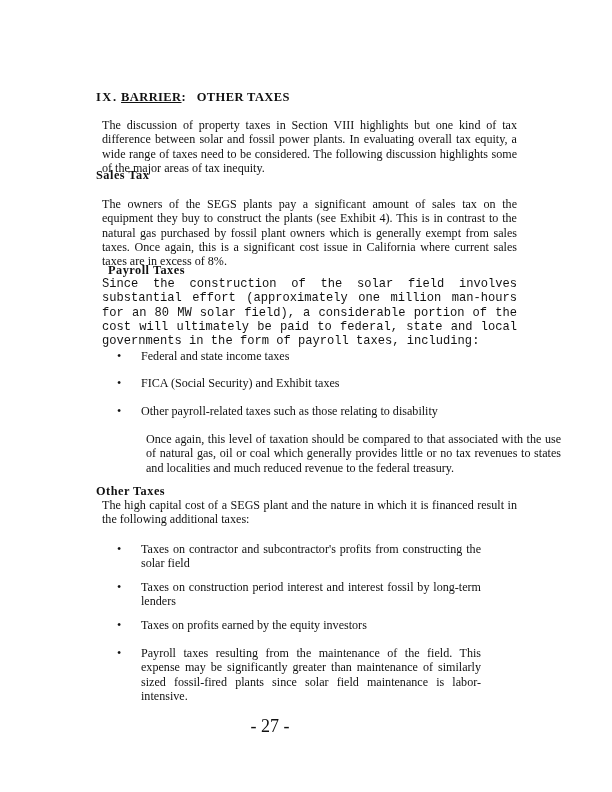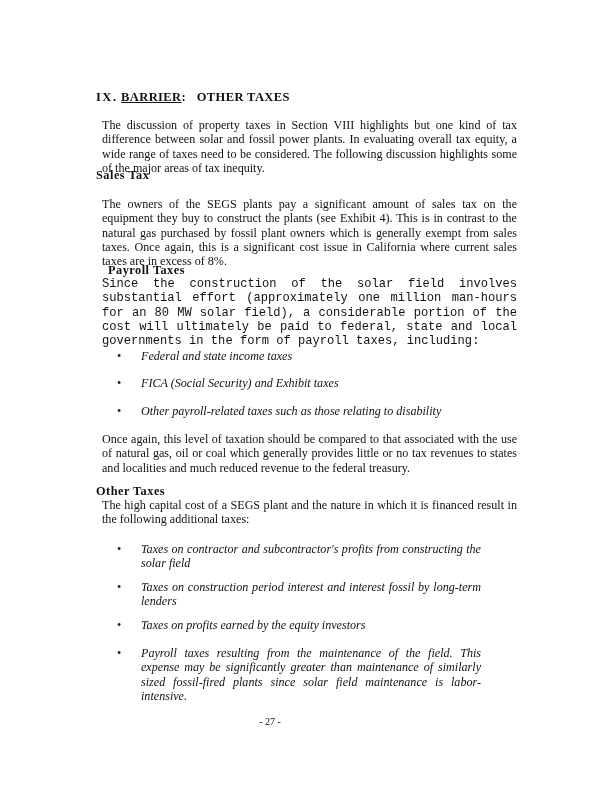--- a/index.html
+++ b/index.html
@@ -60,29 +60,28 @@
     .bullet .dot {
       position: absolute;
       left: 21px;
       top: 0;
     }
     .bullet .text {
       position: absolute;
       left: 45px;
       width: 340px;
       text-align: justify;
-      font-style: italic;
     }
     .page-number {
       position: absolute;
       top: 716px;
       left: 0;
       width: 540px;
       text-align: center;
-      font-size: 10px;
+      font-size: 18px;
     }
   </style>
 </head>
 <body>
 
 <div class="page">
 
   <div class="section-heading">
     <span class="num">IX.</span>
     <span class="barrier">BARRIER</span><span>:</span>&nbsp;&nbsp;
@@ -103,21 +102,21 @@
   </div>
   <div class="bullet" style="top:376px;">
     <span class="dot">•</span>
     <span class="text">FICA (Social Security) and Exhibit taxes</span>
   </div>
   <div class="bullet" style="top:404px;">
     <span class="dot">•</span>
     <span class="text">Other payroll-related taxes such as those relating to disability</span>
   </div>
 
-  <p class="para" style="top:432px;">Once again, this level of taxation should be compared to that associated with the use of natural gas, oil or coal which generally provides little or no tax revenues to states and localities and much reduced revenue to the federal treasury.</p>
+  <p class="para" style="top:432px;margin-left:44px;">Once again, this level of taxation should be compared to that associated with the use of natural gas, oil or coal which generally provides little or no tax revenues to states and localities and much reduced revenue to the federal treasury.</p>
 
   <div class="subhead" style="top:484px;">Other Taxes</div>
   <p class="para" style="top:498px;">The high capital cost of a SEGS plant and the nature in which it is financed result in the following additional taxes:</p>
 
   <div class="bullet" style="top:542px;">
     <span class="dot">•</span>
     <span class="text">Taxes on contractor and subcontractor's profits from constructing the solar field</span>
   </div>
   <div class="bullet" style="top:580px;">
     <span class="dot">•</span>

